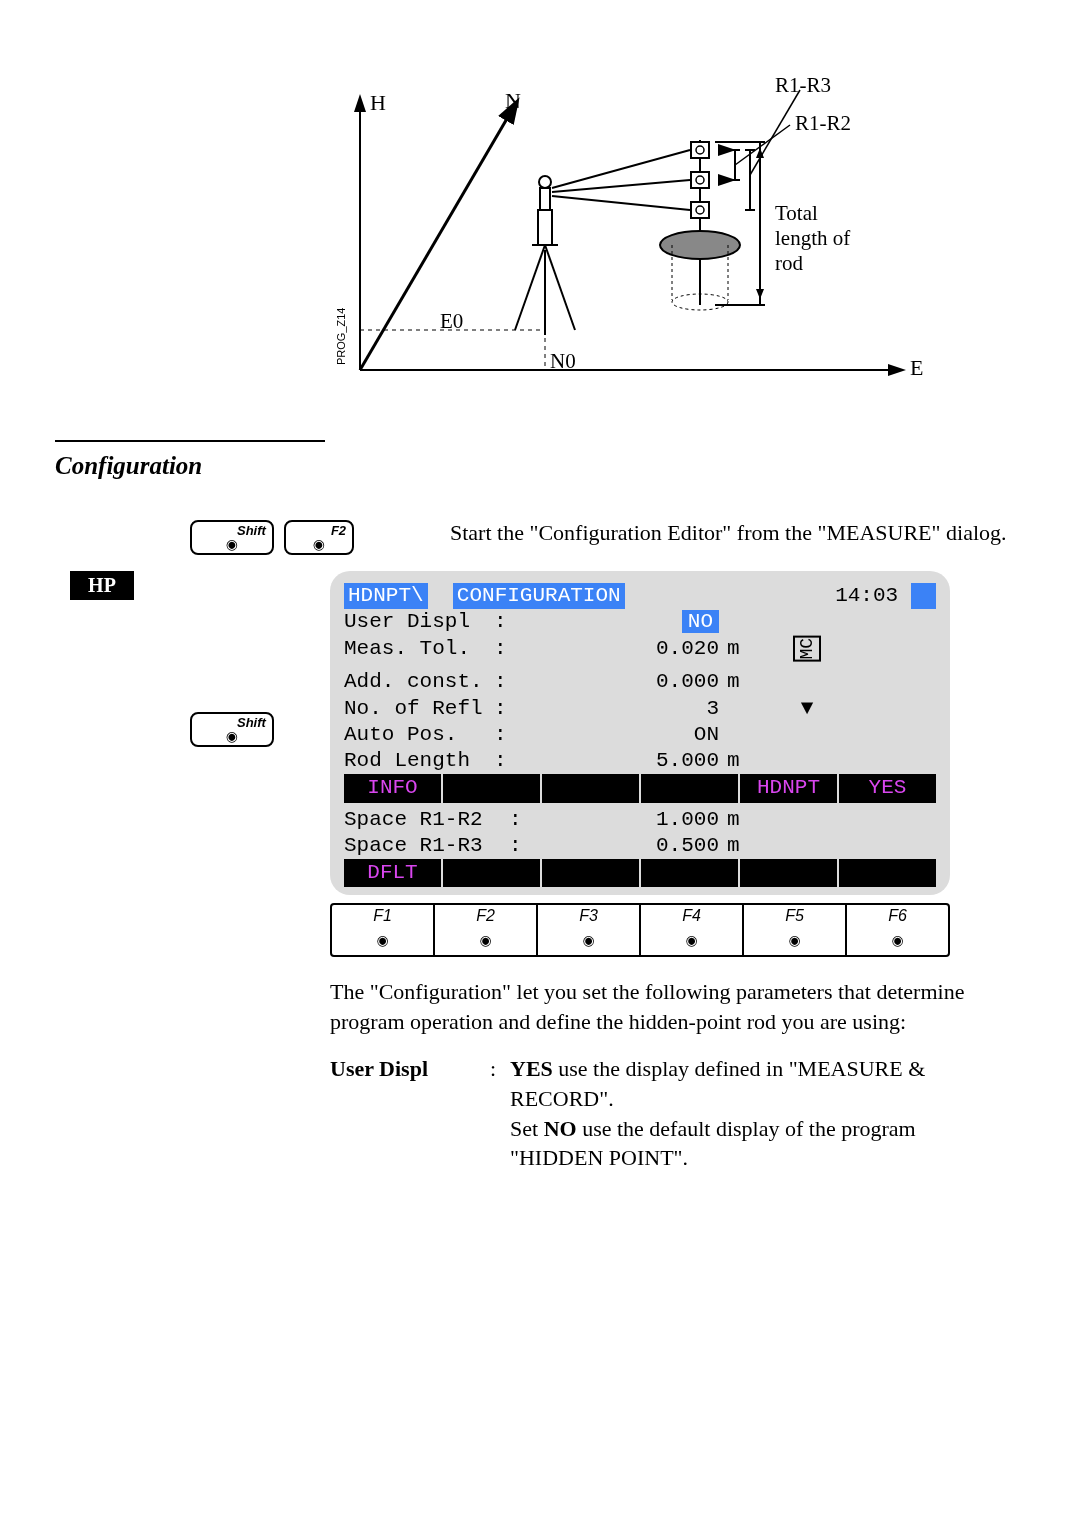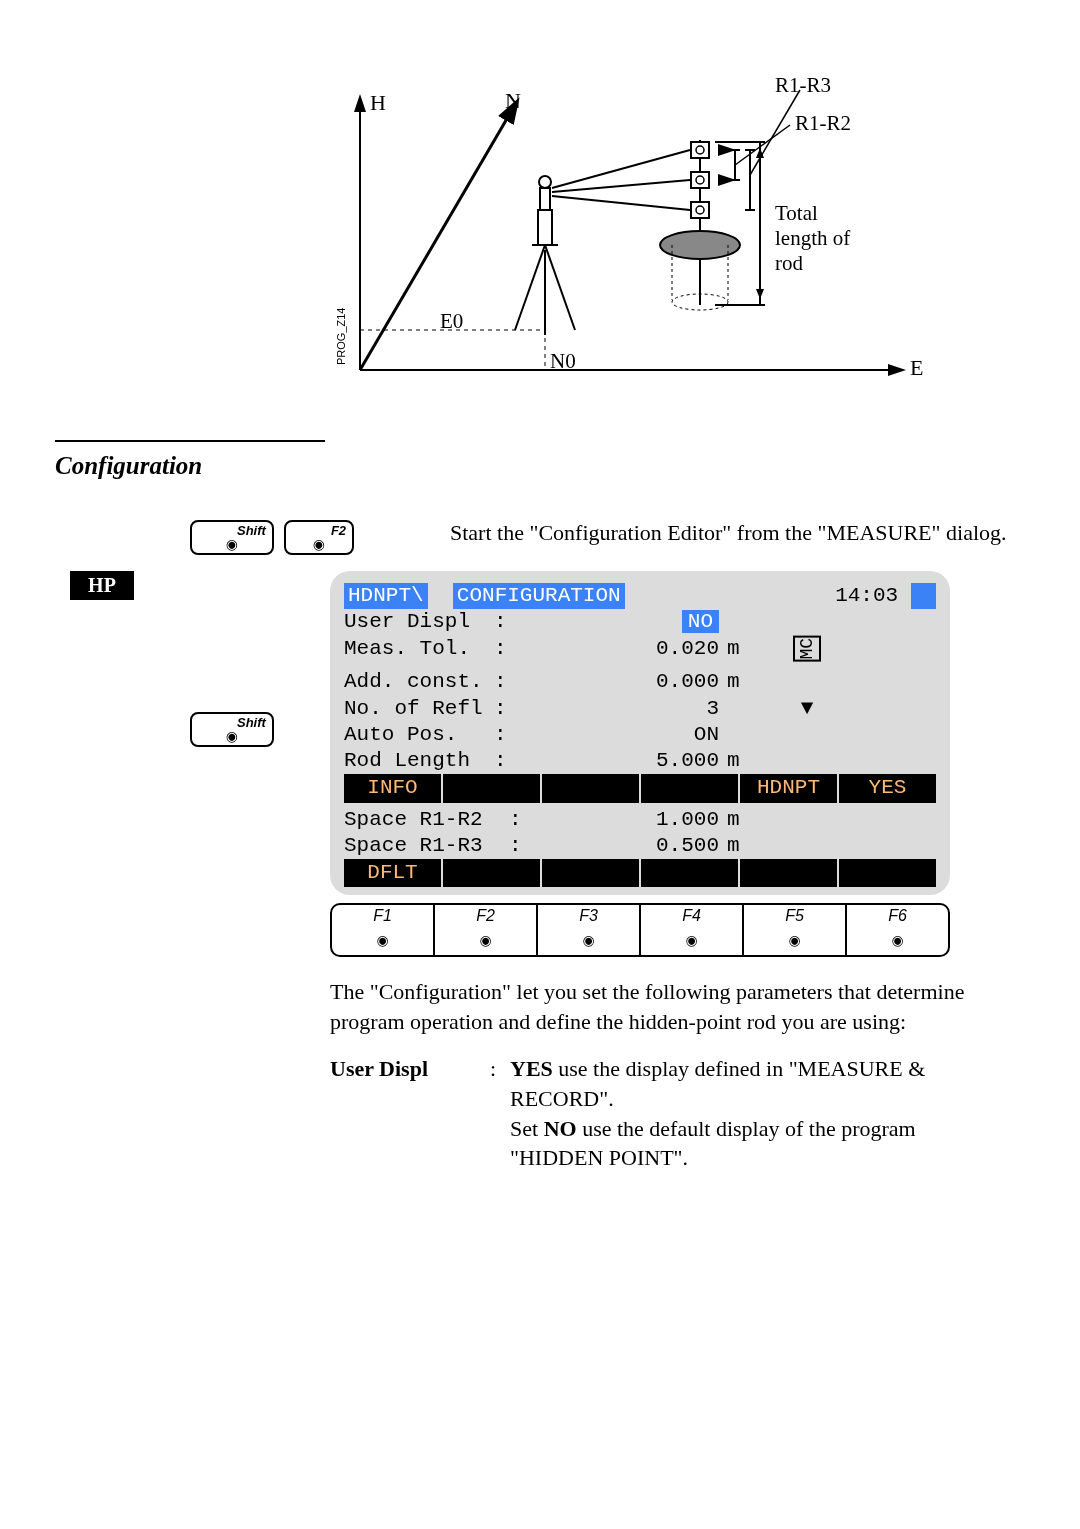--- a/index.html
+++ b/index.html
@@ -84,28 +84,28 @@
   .screen .val { display:inline-block; width:210px; text-align:right; }
   .screen .unit { display:inline-block; width:40px; padding-left:8px; }
   .screen .extras { display:inline-block; width:80px; text-align:center; }
   .mc-box {
     border:2px solid #000; padding:0 3px; font-family:"Courier New",monospace;
     font-size:18px; writing-mode:vertical-rl; transform:rotate(180deg);
     display:inline-block; line-height:1;
   }
   .fbar { display:flex; width:100%; }
   .fbar .cell {
-    background:#000; color:#fdba74;
+    background:#000; color:#d946ef;
     flex:1; text-align:center; margin-right:2px;
     padding:1px 0;
   }
   .fbar .cell:last-child { margin-right:0; }
   .fkeys {
     display:flex; width:620px; margin-top:8px;
-    border:2px solid #000; border-radius:10px;
+    border:2px solid #000; border-radius:4px;
     box-sizing:border-box;
   }
   .fkeys .fk {
     flex:1; text-align:center; border-right:2px solid #000;
     padding:2px 0 4px 0;
     font-family: Arial, sans-serif;
   }
   .fkeys .fk:last-child { border-right:none; }
   .fkeys .fk .lab { font-style:italic; font-size:16px; display:block; line-height:1.1;}
   .fkeys .fk .dot { font-size:14px; line-height:1;}

